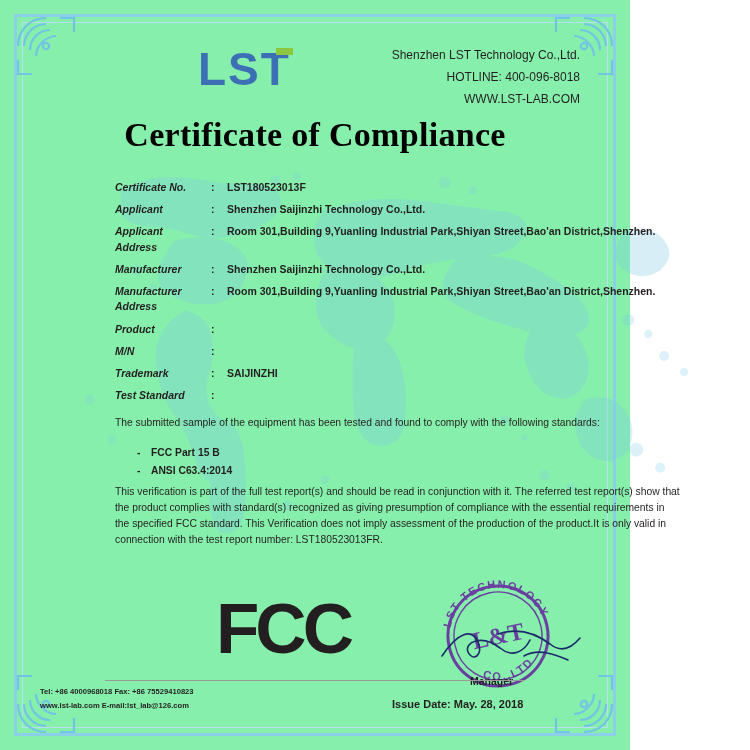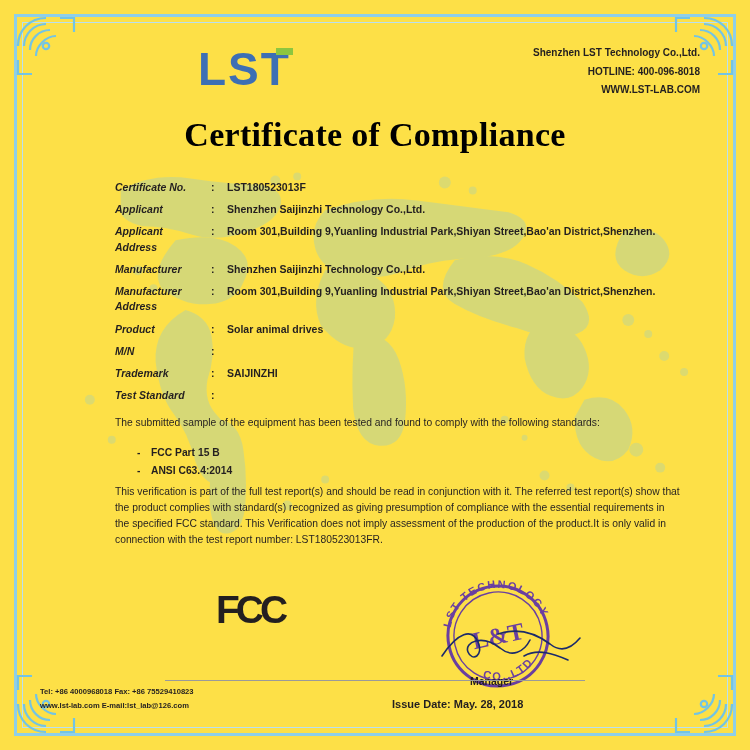--- a/index.html
+++ b/index.html
@@ -10,23 +10,23 @@
   body {
     width: 750px;
     height: 750px;
     font-family: "Liberation Sans", sans-serif;
     color: #231f20;
     overflow: hidden;
   }
 
   #certificate {
     position: relative;
-    width: 750px;
+    width: 630px;
     height: 750px;
-    background: #fde047;
+    background: #86efac;
     box-sizing: border-box;
   }
 
   
   .frame-outer {
     position: absolute;
     left: 14px;
     top: 14px;
     right: 14px;
     bottom: 14px;
@@ -96,24 +96,24 @@
     top: 2px;
     width: 17px;
     height: 7px;
     background: #8dc63f;
   }
   .company-block {
     position: absolute;
     right: 10px;
     top: 12px;
     text-align: right;
-    font-size: 10px;
+    font-size: 12px;
     line-height: 1.85;
     color: #231f20;
-    font-weight: bold;
+    font-weight: normal;
   }
 
   
   .cert-title {
     text-align: center;
     font-family: "Liberation Serif", serif;
     font-weight: bold;
     font-size: 34px;
     letter-spacing: 0.3px;
     margin-top: 18px;
@@ -171,21 +171,21 @@
   .marks {
     position: relative;
     height: 150px;
     margin-top: 22px;
   }
   .fcc-mark {
     position: absolute;
     left: 176px;
     top: 18px;
     font-family: "Liberation Sans", sans-serif;
-    font-size: 39px;
+    font-size: 71px;
     font-weight: bold;
     letter-spacing: -4px;
     color: #231f20;
   }
 
   .stamp {
     position: absolute;
     left: 392px;
     top: 0px;
     width: 132px;
@@ -373,21 +373,20 @@
 
       <div class="field-row">
         <div class="field-label">Manufacturer<br>Address</div>
         <div class="field-colon">:</div>
         <div class="field-value">Room 301,Building 9,Yuanling Industrial Park,Shiyan Street,Bao'an District,Shenzhen.</div>
       </div>
 
       <div class="field-row">
         <div class="field-label">Product</div>
         <div class="field-colon">:</div>
-        <div class="field-value">Solar animal drives</div>
       </div>
 
       <div class="field-row">
         <div class="field-label">M/N</div>
         <div class="field-colon">:</div>
       </div>
 
       <div class="field-row">
         <div class="field-label">Trademark</div>
         <div class="field-colon">:</div>

